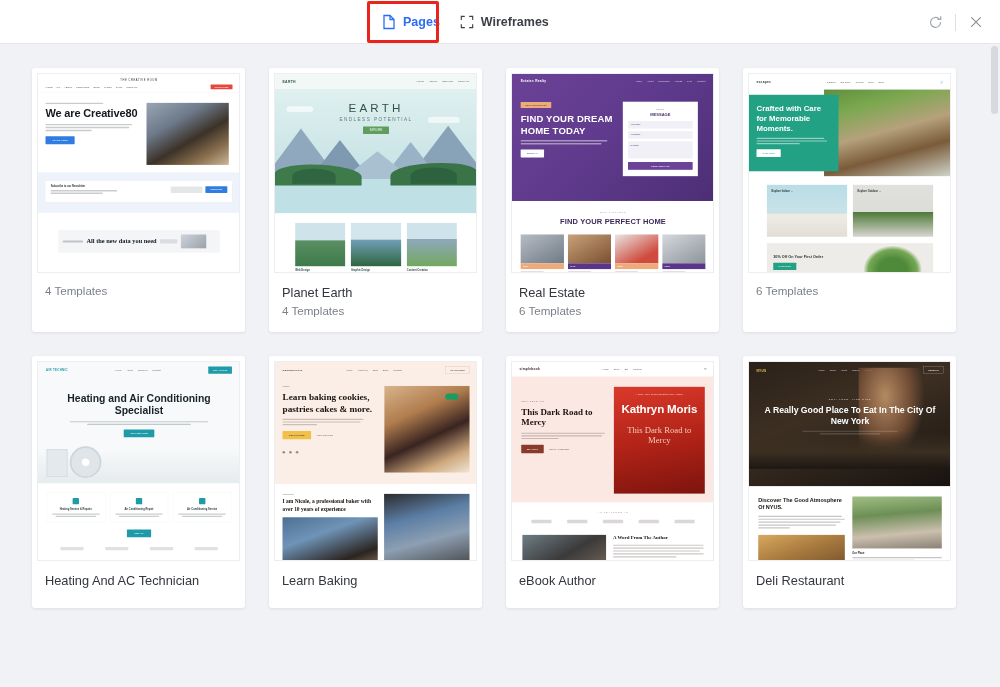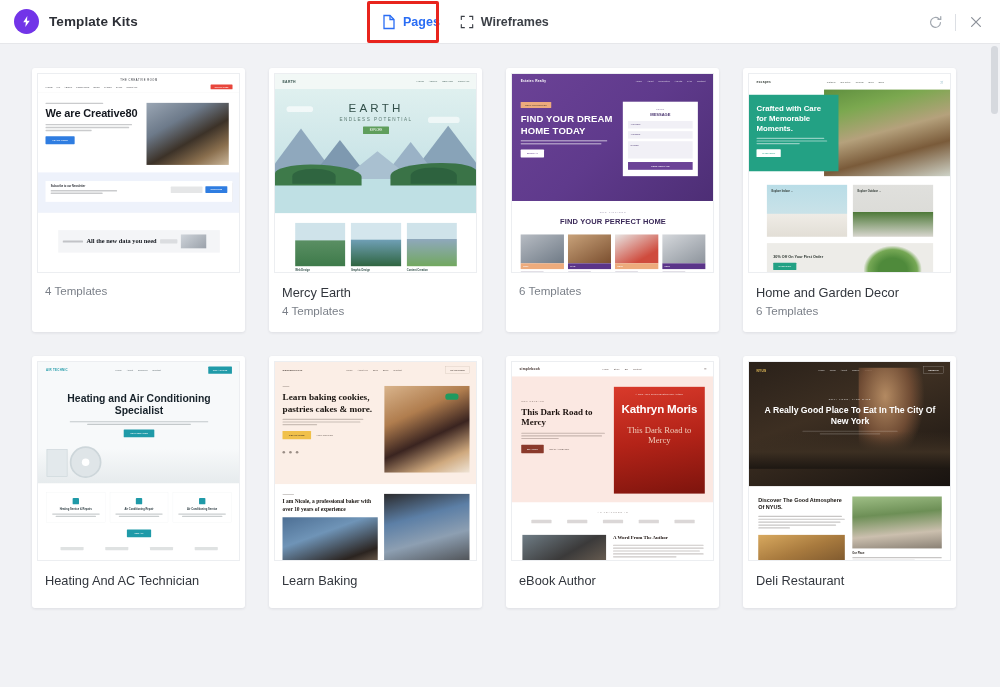--- a/index.html
+++ b/index.html
@@ -181,28 +181,20 @@
     position: absolute; right: 2px; top: 2px;
     width: 7px; height: 68px; border-radius: 4px;
     background: rgba(120,128,140,.22);
   }
 </style>
 </head>
 <body>
 
 <div class="header">
 
-  <div class="brand">
-    <span class="logo">
-      <svg width="13" height="13" viewBox="0 0 24 24">
-          <path d="M13.5 2 6 13.2h4.8L9.8 22 18 10.4h-5.1z" fill="#fff"></path>
-        </svg>
-    </span>
-    <span class="brand-title">Template Kits</span>
-  </div>
 
   <div class="nav">
     <div class="nav-item active">
       <span>
         <svg width="14" height="16" viewBox="0 0 14 16" fill="none" stroke="#2a6df4" stroke-width="1.3">
           <path d="M2 1.5h6l4 4v9H2z"></path>
             <path d="M8 1.5v4h4"></path>
         </svg>
       </span>
       <span>Pages</span>
@@ -349,21 +341,21 @@
               <div style="flex:1">
                 <div style="height:150px;background:linear-gradient(180deg,#cfe3ea 36%,#8fa8bd 37%,#72a85f 100%)"></div>
                 <div style="font-size:9px;font-weight:bold;margin-top:10px">Content Creation</div>
                 <div style="font-size:6.5px;opacity:.6;margin-top:5px;line-height:1.6">Prolific and seamless content creation for modern design format</div>
               </div>
             </div>
           </div>
         </div>
       </div>
       <div class="card-meta">
-        <div class="card-title">Mercy Earth</div>
+        <div class="card-title">Planet Earth</div>
         <div class="card-sub">4 Templates</div>
       </div>
     </div>
 
     <div class="card">
       <div class="thumb">
         <div class="thumb-inner">
           <div class="ms" style="color:#fff">
             <div class="c3-hero">
               <div style="display:flex;justify-content:space-between;align-items:center;padding:18px 0">
@@ -420,20 +412,21 @@
                   <div style="height:100px;background:linear-gradient(150deg,#d5d8dc,#8d949c)"></div>
                   <div style="background:#5b3589;height:20px;font-size:7px;color:#fff;padding:6px 8px;text-align:left">RENT</div>
                   <div class="blurline" style="width:80px;height:5px;margin-top:8px;opacity:.3"></div>
                 </div>
               </div>
             </div>
           </div>
         </div>
       </div>
       <div class="card-meta">
+        <div class="card-title">Real Estate</div>
         <div class="card-sub">6 Templates</div>
       </div>
     </div>
 
     <div class="card">
       <div class="thumb">
         <div class="thumb-inner">
           <div class="ms" style="color:#2d3630">
             <div class="ms-bar" style="height:54px">
               <span class="ms-logo" style="font-size:11px">escapes</span>
@@ -471,21 +464,20 @@
               <div>
                 <div style="font-size:13px;font-weight:bold;line-height:1.4">30% Off On Your First Order</div>
                 <span class="ms-btn" style="background:#23a184;margin-top:12px;padding:8px 18px;font-size:8px">SHOP NOW</span>
               </div>
               <div style="position:absolute;right:40px;bottom:0;width:200px;height:120px;background:radial-gradient(ellipse at 50% 70%,#4f8a3b 35%,#76a855 60%,transparent 72%)"></div>
             </div>
           </div>
         </div>
       </div>
       <div class="card-meta">
-        <div class="card-title">Home and Garden Decor</div>
         <div class="card-sub">6 Templates</div>
       </div>
     </div>
 
     <div class="card">
       <div class="thumb">
         <div class="thumb-inner">
           <div class="ms" style="color:#2b3a40">
             <div class="c5-hero">
               <div style="display:flex;justify-content:space-between;align-items:center;padding:16px 28px">

